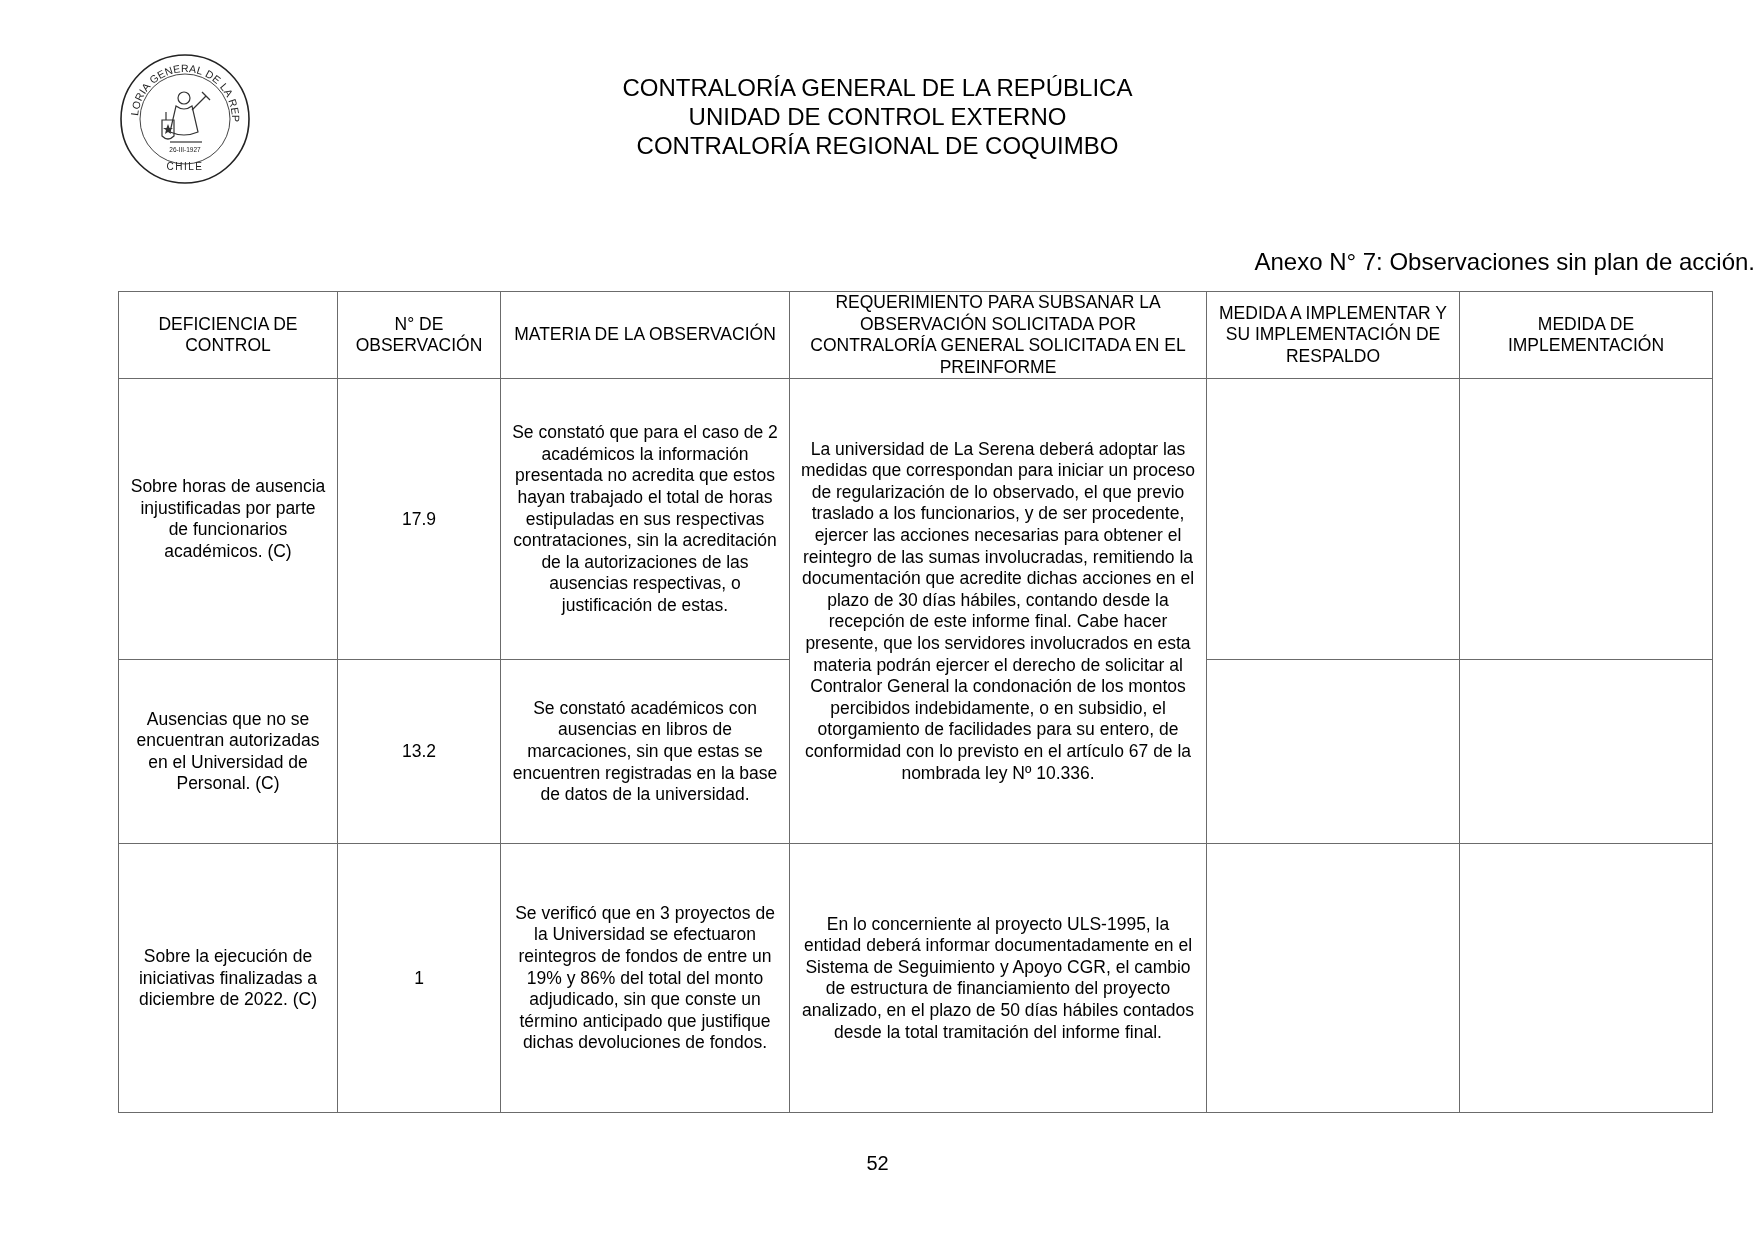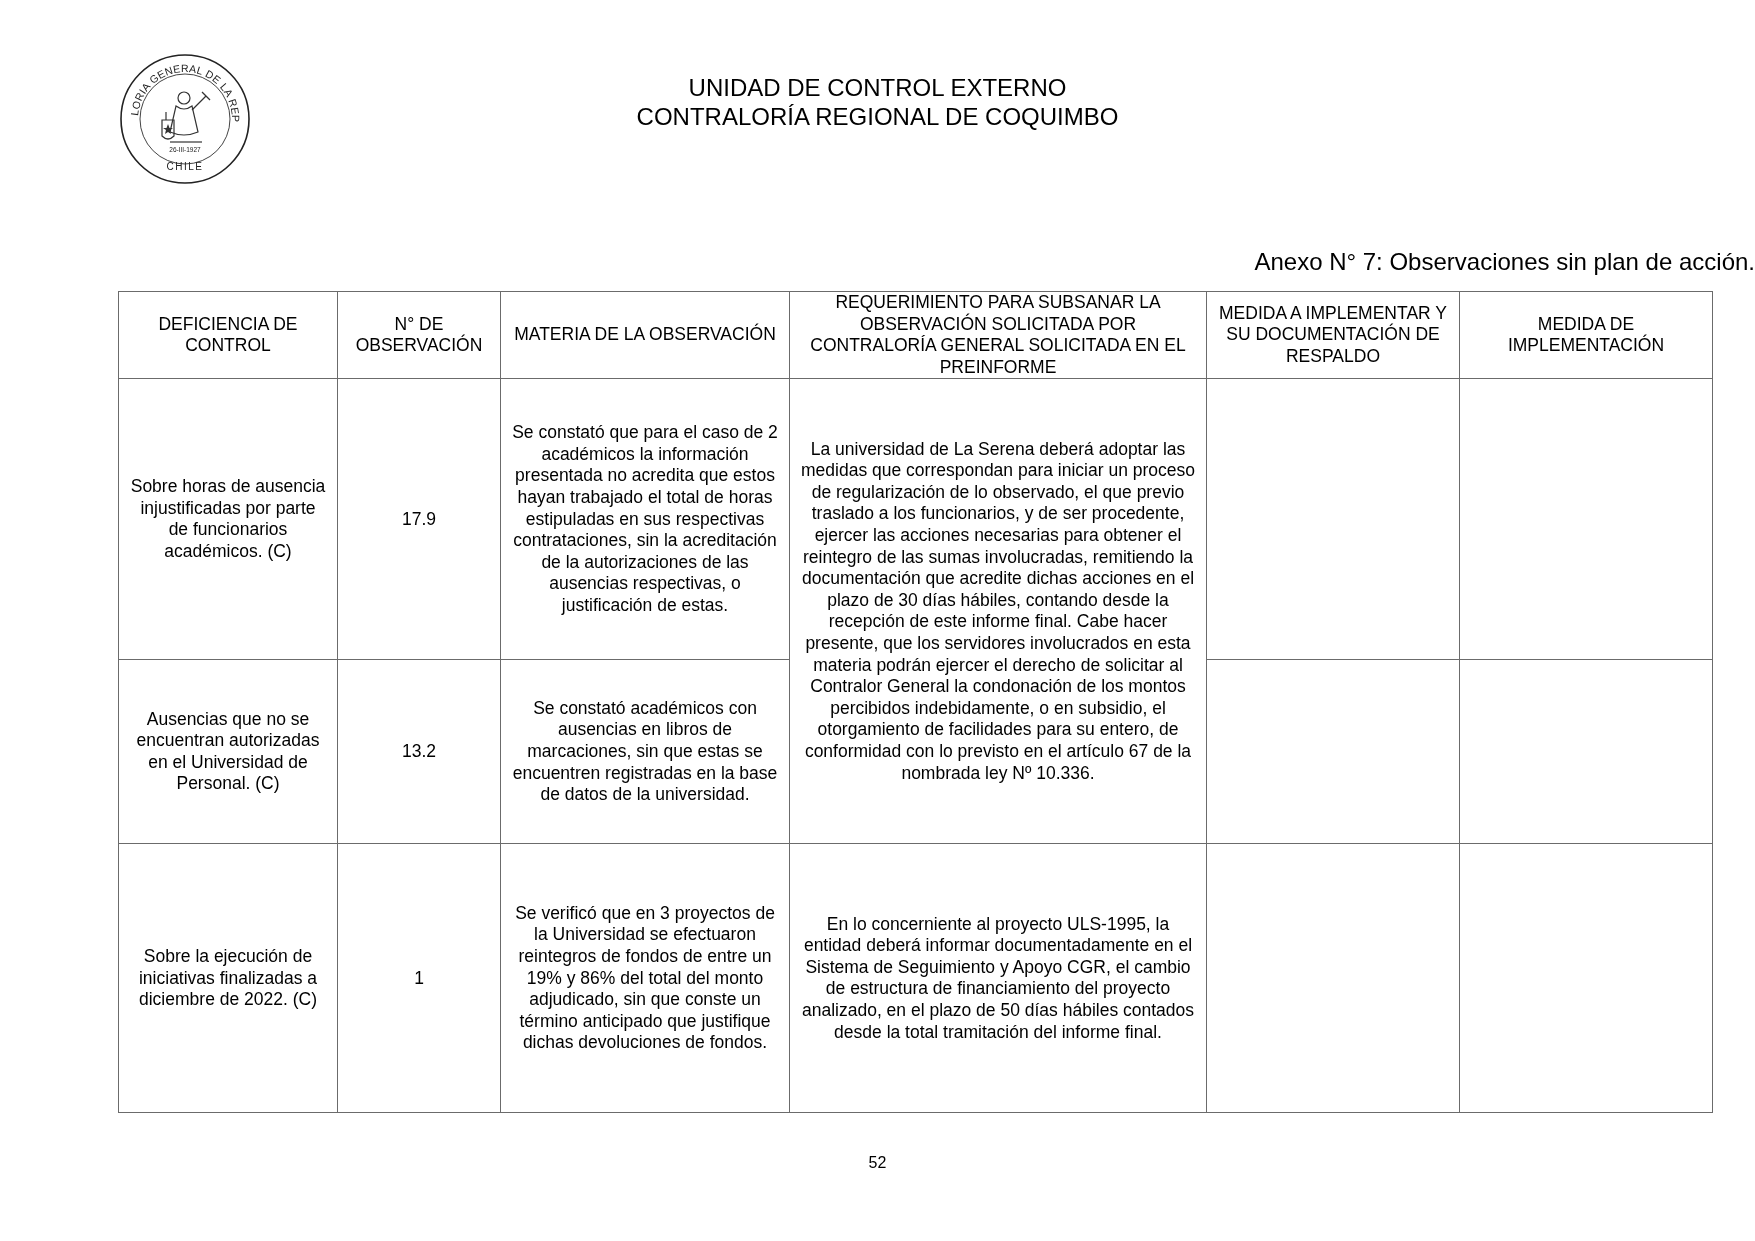--- a/index.html
+++ b/index.html
@@ -71,21 +71,21 @@
     .col4 { width: 417px; }
     .col5 { width: 253px; }
     .col6 { width: 253px; }
     td.req { padding: 0 8px; }
     .page-number {
       position: absolute;
       left: 0;
       width: 1755px;
       top: 1151px;
       text-align: center;
-      font-size: 16px;
+      font-size: 20px;
       line-height: 24px;
     }
   </style>
 </head>
 <body>
 
 <svg class="seal" viewBox="0 0 134 134" xmlns="http://www.w3.org/2000/svg">
   <defs>
     <path id="sealArc" d="M 20 67 A 47 47 0 1 1 114 67"></path>
     <path id="sealArcBottom" d="M 40 108 A 47 47 0 0 0 94 108"></path>
@@ -103,20 +103,21 @@
     <path d="M 44 68 L 56 68 L 56 84 Q 50 90 44 84 Z"></path>
     <path d="M 50 72 L 51.5 76 L 55 76 L 52 78 L 53 82 L 50 80 L 47 82 L 48 78 L 45 76 L 48.5 76 Z" fill="#333" stroke="none"></path>
     <path d="M 48 60 L 48 68"></path>
     <path d="M 52 90 L 84 90"></path>
   </g>
   <text x="67" y="100" text-anchor="middle" font-family="'Liberation Sans', sans-serif" font-size="6.5" fill="#222">26-III-1927</text>
   <text x="67" y="118" text-anchor="middle" font-family="'Liberation Sans', sans-serif" font-size="10" fill="#222" letter-spacing="1.5">CHILE</text>
 </svg>
 
 <div class="header-block">
+  <div>CONTRALORÍA GENERAL DE LA REPÚBLICA</div>
   <div>UNIDAD DE CONTROL EXTERNO</div>
   <div>CONTRALORÍA REGIONAL DE COQUIMBO</div>
 </div>
 
 <div class="annex-title">Anexo N° 7: Observaciones sin plan de acción.</div>
 
 <table class="obs">
   <colgroup>
     <col class="col1">
       <col class="col2">
@@ -124,21 +125,21 @@
       <col class="col4">
       <col class="col5">
       <col class="col6">
   </colgroup>
   <thead>
     <tr>
       <th>DEFICIENCIA DE CONTROL</th>
       <th>N° DE OBSERVACIÓN</th>
       <th>MATERIA DE LA OBSERVACIÓN</th>
       <th>REQUERIMIENTO PARA SUBSANAR LA OBSERVACIÓN SOLICITADA POR CONTRALORÍA GENERAL SOLICITADA EN EL PREINFORME</th>
-      <th>MEDIDA A IMPLEMENTAR Y SU DOCUMENTACIÓN DE RESPALDO</th>
+      <th>MEDIDA A IMPLEMENTAR Y SU IMPLEMENTACIÓN DE RESPALDO</th>
       <th>MEDIDA DE IMPLEMENTACIÓN</th>
     </tr>
   </thead>
   <tbody>
     <tr class="r1">
       <td>Sobre horas de ausencia injustificadas por parte de funcionarios académicos. (C)</td>
       <td>17.9</td>
       <td>Se constató que para el caso de 2 académicos la información presentada no acredita que estos hayan trabajado el total de horas estipuladas en sus respectivas contrataciones, sin la acreditación de la autorizaciones de las ausencias respectivas, o justificación de estas.</td>
       <td class="req" rowspan="2">La universidad de La Serena deberá adoptar las medidas que correspondan para iniciar un proceso de regularización de lo observado, el que previo traslado a los funcionarios, y de ser procedente, ejercer las acciones necesarias para obtener el reintegro de las sumas involucradas, remitiendo la documentación que acredite dichas acciones en el plazo de 30 días hábiles, contando desde la recepción de este informe final. Cabe hacer presente, que los servidores involucrados en esta materia podrán ejercer el derecho de solicitar al Contralor General la condonación de los montos percibidos indebidamente, o en subsidio, el otorgamiento de facilidades para su entero, de conformidad con lo previsto en el artículo 67 de la nombrada ley Nº 10.336.</td>
       <td></td>

